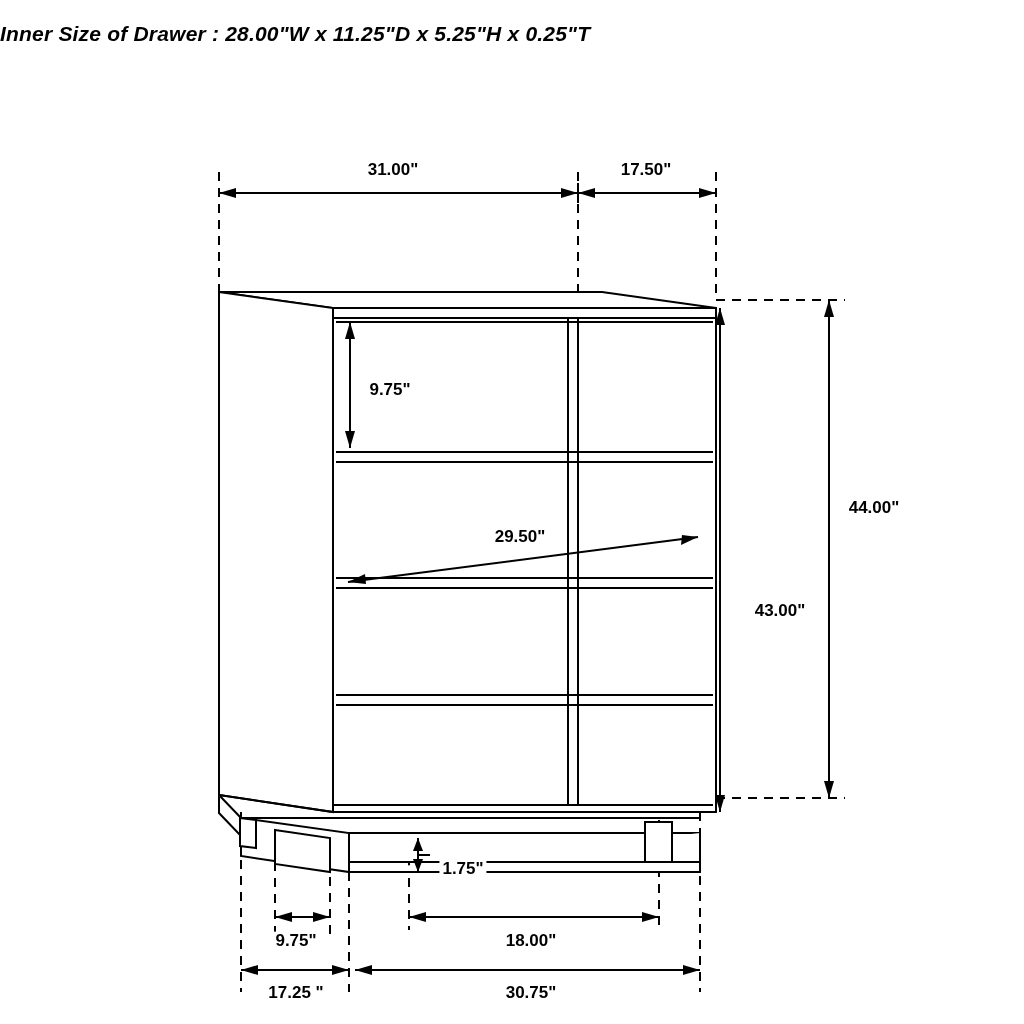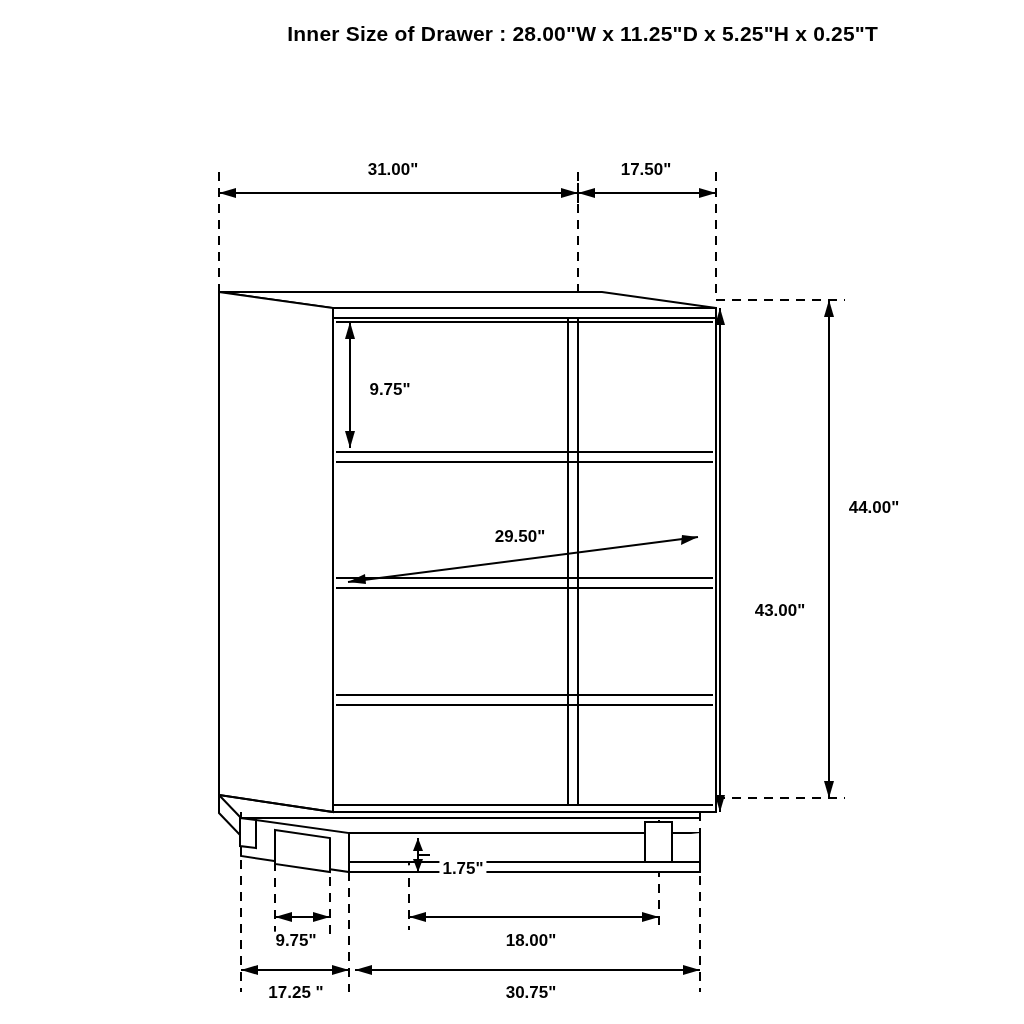--- a/index.html
+++ b/index.html
@@ -18,25 +18,26 @@
   #stage {
     position: relative;
     width: 1024px;
     height: 1024px;
   }
   #title {
     position: absolute;
     left: 0;
     top: 22px;
     width: 878px;
-    text-align: right;
+    text-align: left;
     font-size: 21px;
     font-weight: bold;
     letter-spacing: 0.2px;
     white-space: nowrap;
+    font-style: italic;
   }
   svg#dwg {
     position: absolute;
     left: 0;
     top: 0;
     width: 1024px;
     height: 1024px;
   }
   .dimlabel {
     position: absolute;

